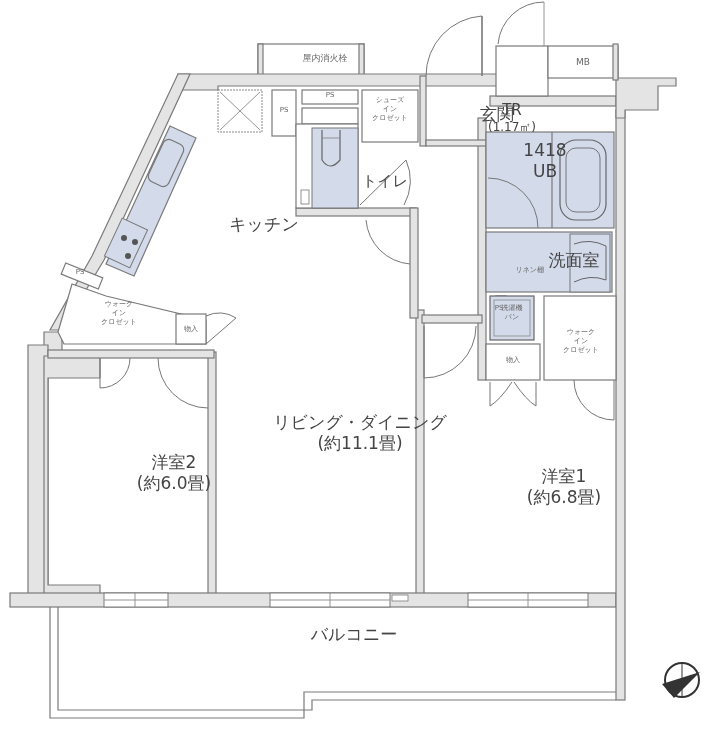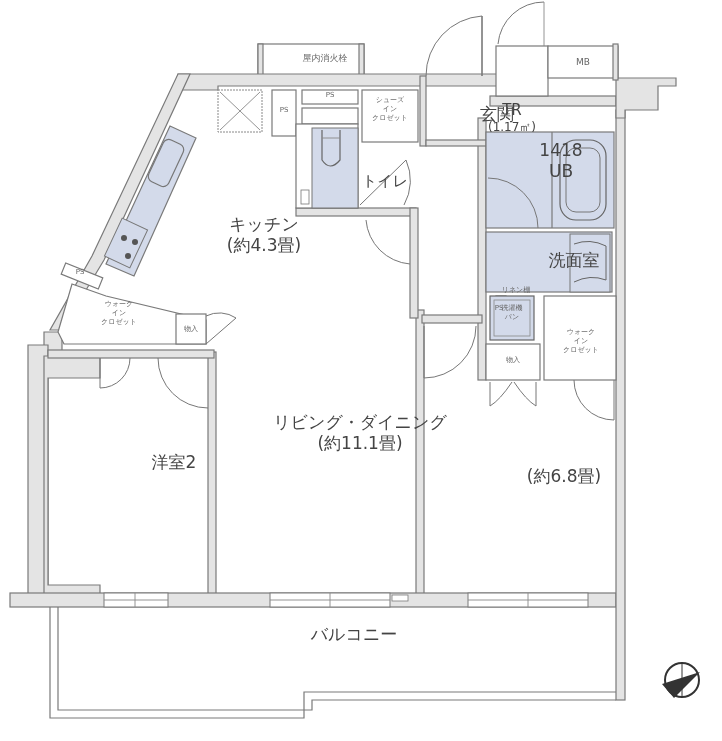--- a/index.html
+++ b/index.html
@@ -196,59 +196,60 @@
 </div>
 
 <div class="lbl big" style="left:428px; top:104px; width:50px;">玄関</div>
 
 <div class="lbl med" style="left:476px; top:54px; width:72px;margin-top:47px;">
   <div>TR</div>
   <div style="font-size:12px;">(1.17㎡)</div>
 </div>
 <div class="lbl sm" style="left:548px; top:57px; width:70px;">MB</div>
 
-<div class="lbl big" style="left:486px; top:140px; width:62px;">
+<div class="lbl big" style="left:470px; top:140px; width:62px;">
   <div>1418</div>
   <div>UB</div>
 </div>
 
 <div class="lbl big" style="left:318px; top:172px; width:36px; font-size:15px;">トイレ</div>
 
 <div class="lbl big" style="left:490px; top:250px; width:80px;">洗面室</div>
-<div class="lbl xs" style="left:488px; top:286px; width:56px;">リネン棚</div>
+<div class="lbl xs" style="left:488px; top:266px; width:56px;text-align:right;">リネン棚</div>
 <div class="lbl xs" style="left:492px; top:304px; width:40px;">
   <div>洗濯機</div>
   <div>パン</div>
 </div>
 
 <div class="lbl xs" style="left:486px; top:356px; width:54px;">物入</div>
 <div class="lbl xs" style="left:548px; top:328px; width:66px;">
   <div>ウォーク</div>
   <div>イン</div>
   <div>クロゼット</div>
 </div>
 
 <div class="lbl big" style="left:160px; top:214px; width:120px;">
   <div>キッチン</div>
-  <div>(約4.3畳)</div>
 </div>
 
 <div class="lbl xs" style="left:74px; top:300px; width:90px;">
   <div>ウォーク</div>
   <div>イン</div>
   <div>クロゼット</div>
 </div>
 <div class="lbl xs" style="left:176px; top:325px; width:30px;">物入</div>
 
 <div class="lbl big" style="left:216px; top:412px; width:200px;">
   <div>リビング・ダイニング</div>
   <div>(約11.1畳)</div>
 </div>
 
 <div class="lbl big" style="left:60px; top:452px; width:140px;">
   <div>洋室2</div>
+  <div>(約6.0畳)</div>
 </div>
 
 <div class="lbl big" style="left:440px; top:466px; width:160px;">
+  <div>洋室1</div>
   <div>(約6.8畳)</div>
 </div>
 
 <div class="lbl big" style="left:240px; top:624px; width:140px;text-align:center;">バルコニー</div>
 
 </body></html>

